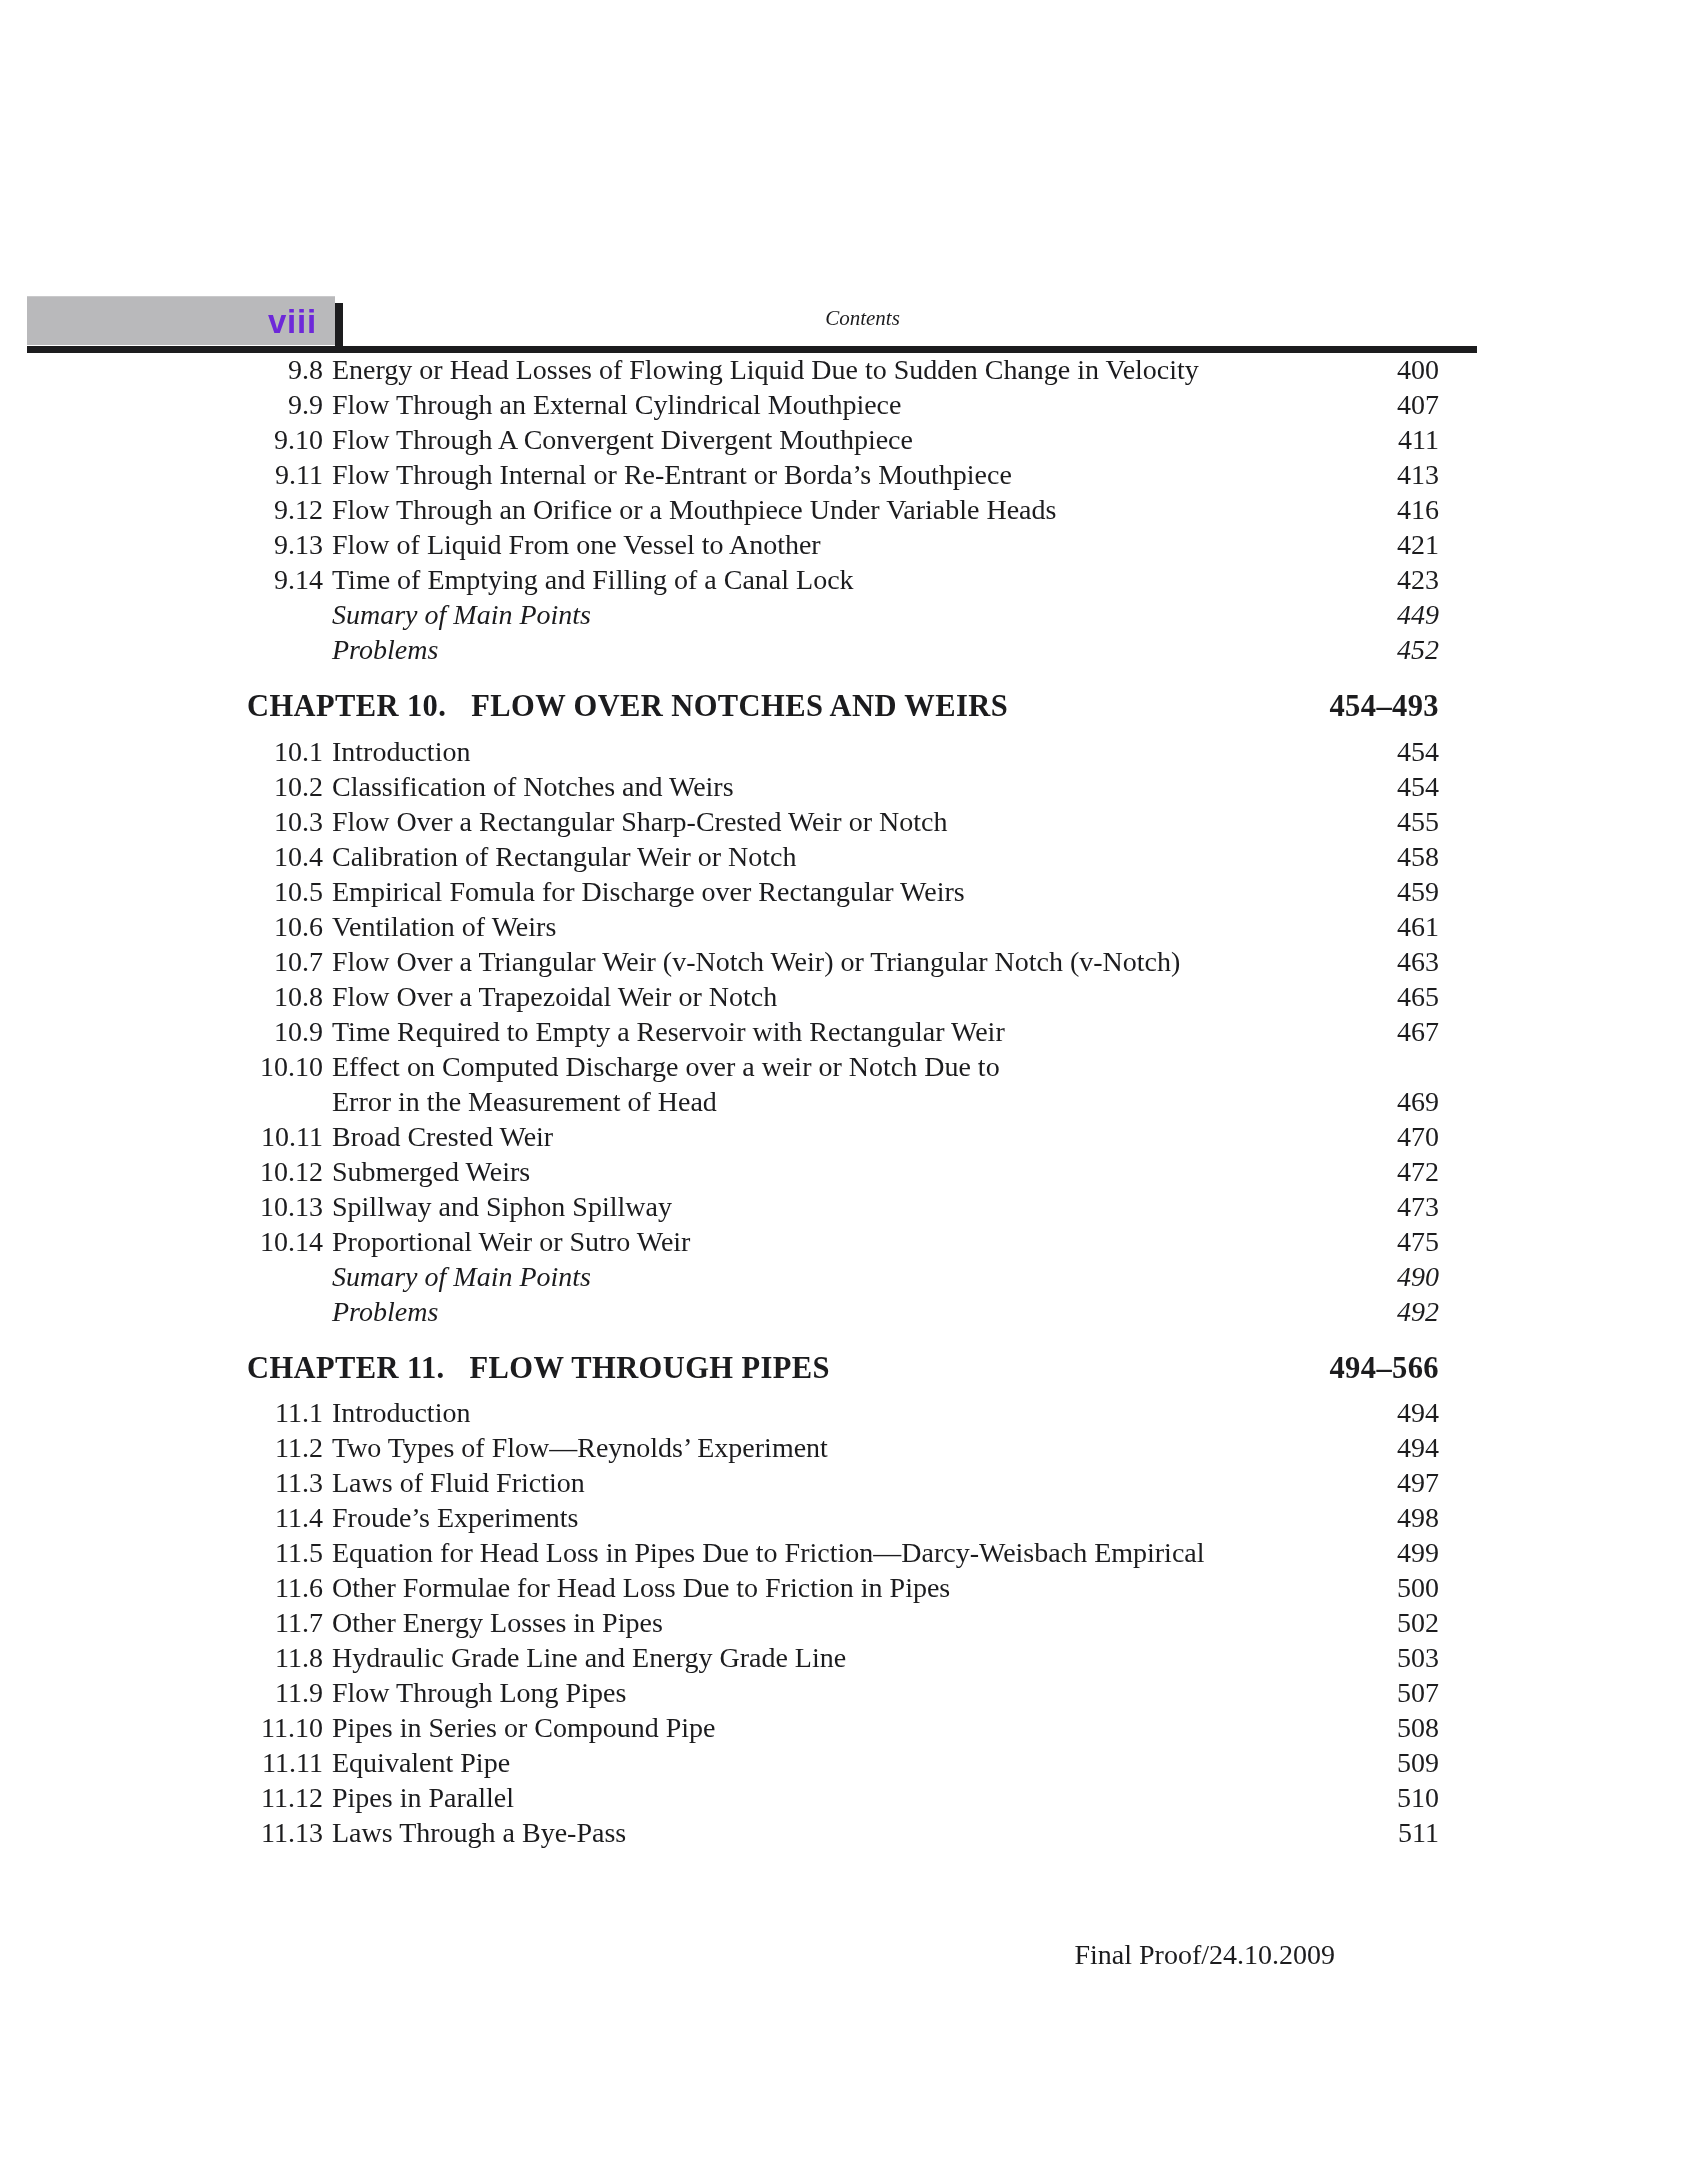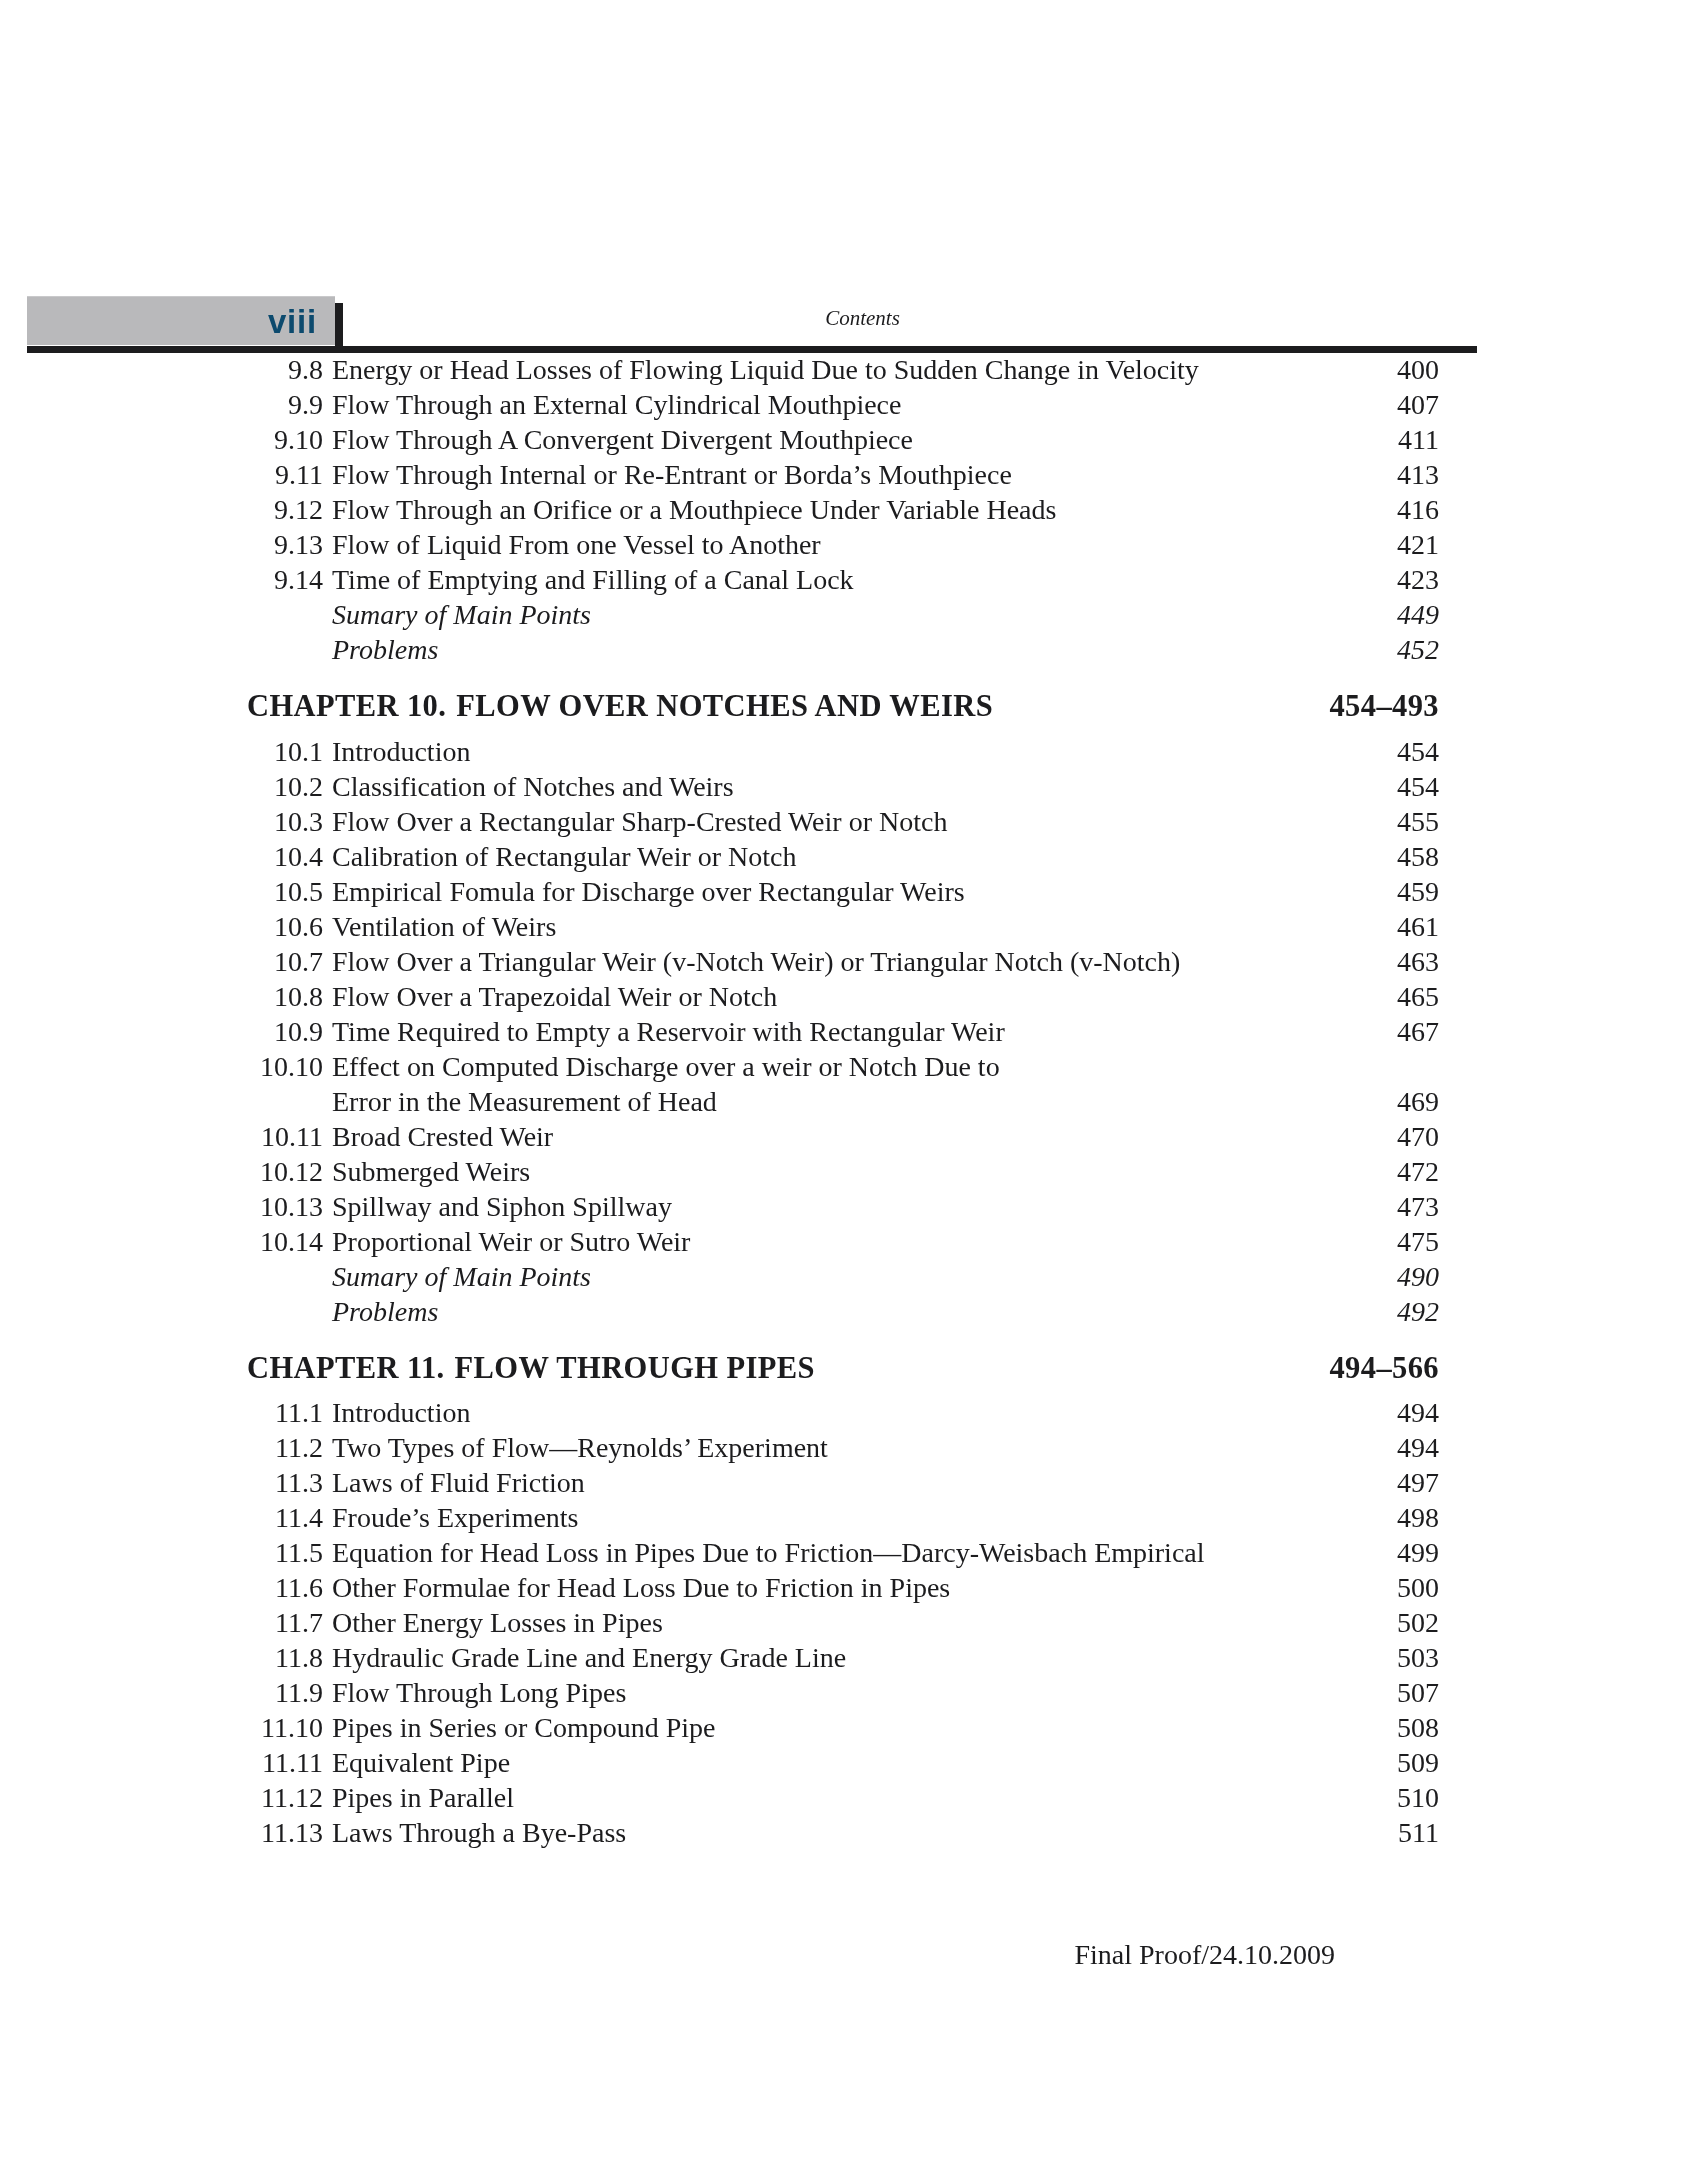--- a/index.html
+++ b/index.html
@@ -21,21 +21,21 @@
     border-top: 1.6px solid #c9c9cb;
     display: flex; align-items: center; justify-content: flex-end;
     padding-right: 18px; box-sizing: border-box;
   }
   .tab-shadow {
     position: absolute; left: 335px; top: 303px;
     width: 8.2px; height: 49px; background: #1c1c1e;
   }
   .viii {
     font-family: "Liberation Sans", sans-serif;
-    font-weight: 700; font-size: 33px; color: #0c4a6e;
+    font-weight: 700; font-size: 33px; color: #6d28d9;
     letter-spacing: 0.8px; line-height: 1;
   }
   .rule {
     position: absolute; left: 27px; top: 346px;
     width: 1450px; height: 6.6px; background: #1c1c1e;
   }
   .contents-title {
     position: absolute; left: 739px; top: 306px; width: 247px;
     text-align: center; font-style: italic; font-size: 21px;
     line-height: 1.2;
@@ -52,21 +52,21 @@
   .e-page  { flex: none; min-width: 63px; text-align: right; }
   .entry.italic .e-title, .entry.italic .e-page { font-style: italic; }
 
   .ch-heading {
     display: flex; align-items: baseline;
     font-weight: 700; font-size: 30.5px; line-height: 37px;
     letter-spacing: 0.4px;
     margin-top: 21.4px; margin-bottom: 8.2px;
   }
   .ch-label { flex: none; }
-  .ch-title { flex: 1; margin-left: 10px; white-space: nowrap; }
+  .ch-title { flex: 1; margin-left: 25px; white-space: nowrap; }
   .ch-pages { flex: none; text-align: right; }
 
   
   .footer {
     position: absolute; top: 1938px; left: 1055px; width: 280px;
     text-align: right; font-size: 28px; line-height: 1.2;
   }
 </style>
 </head>
 <body>

